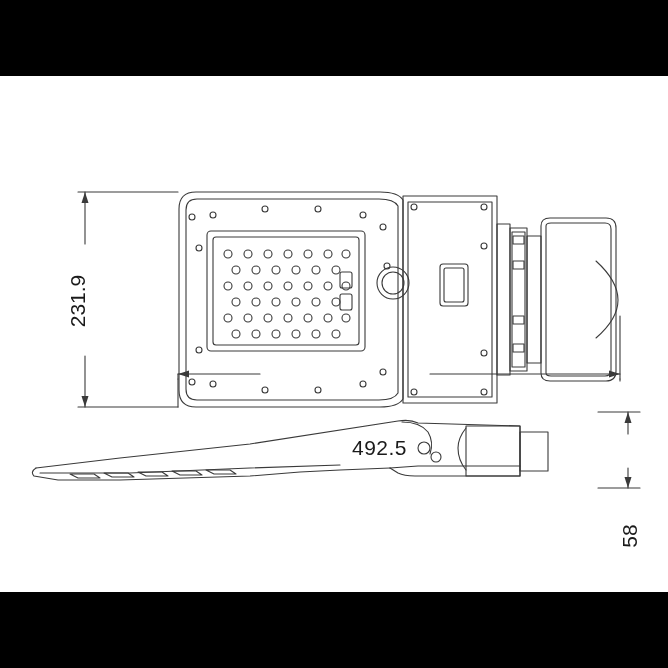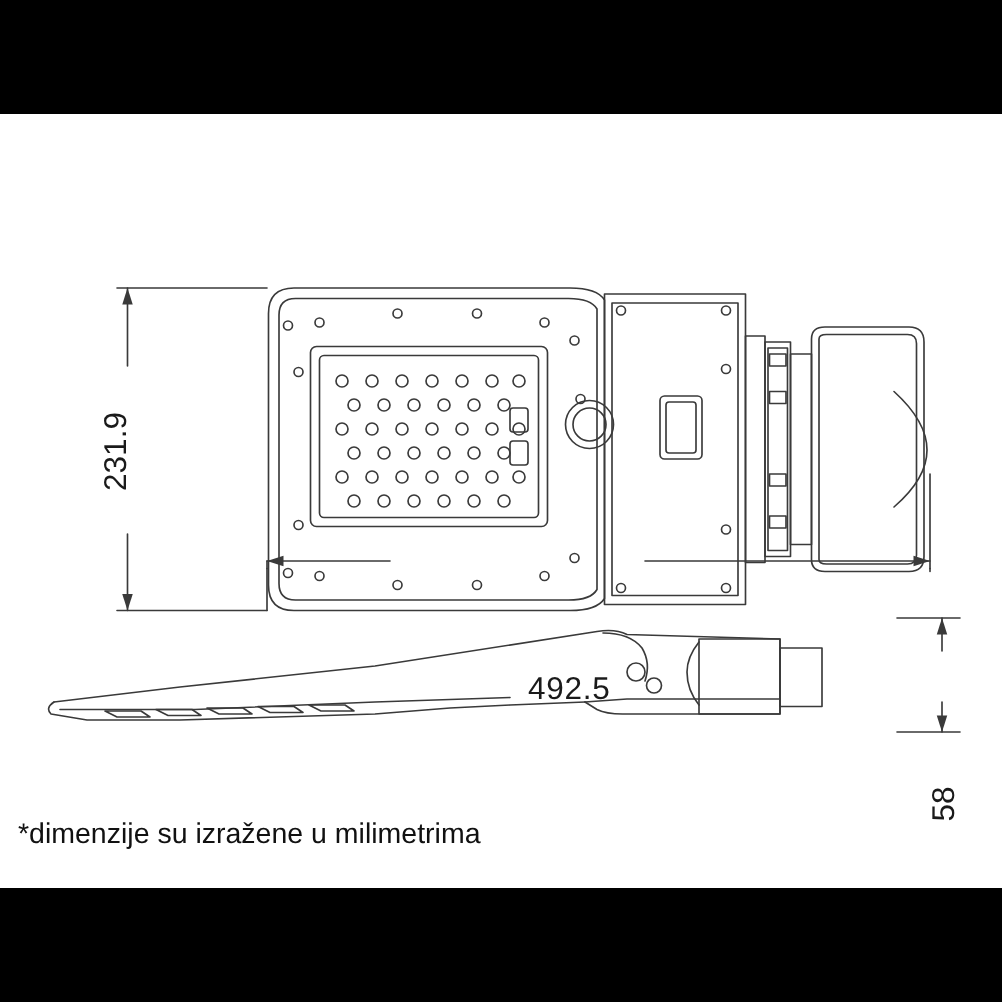--- a/index.html
+++ b/index.html
@@ -49,21 +49,21 @@
     position: absolute;
     left: 50%;
     top: 50%;
     transform: translate(-50%, -50%) rotate(-90deg);
     font-size: 21px;
     color: #1a1a1a;
     white-space: nowrap;
   }
   #dim-width-label {
     left: 352px;
-    top: 372px;
+    top: 360px;
   }
   #dim-depth-wrap {
     position: absolute;
     left: 618px;
     top: 430px;
     width: 24px;
     height: 60px;
   }
   #dim-depth-wrap span {
     position: absolute;
@@ -263,17 +263,16 @@
     </div>
 
     <div class="dim-text" id="dim-width-label">
       <span>492.5</span>
     </div>
 
     <div id="dim-depth-wrap">
       <span>58</span>
     </div>
 
-    <div id="footnote">*dimenzije su izražene u milimetrima</div>
 
   </div>
 
 </div>
 
 </body></html>

